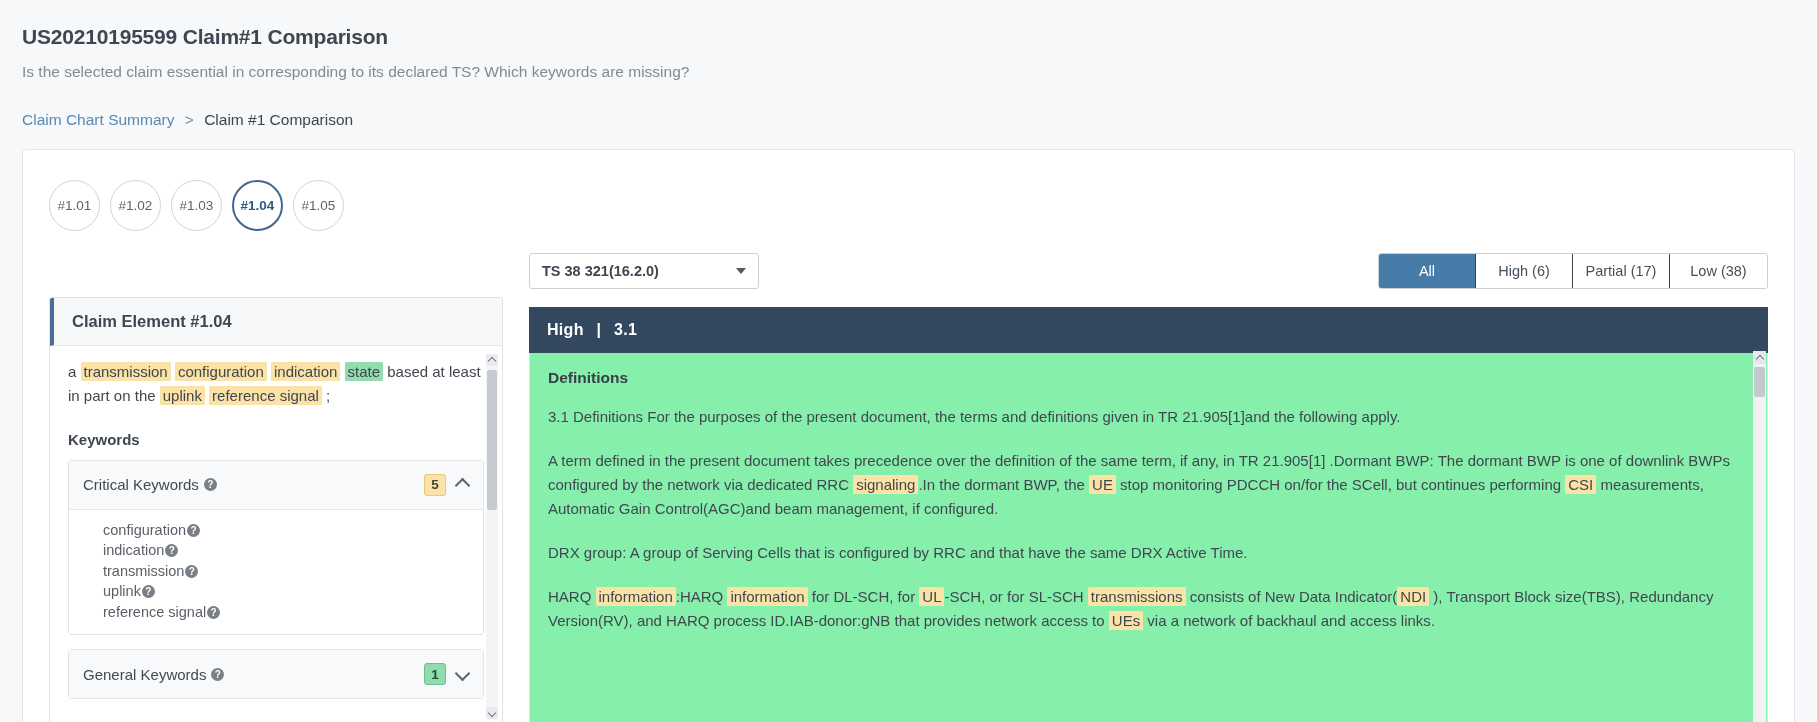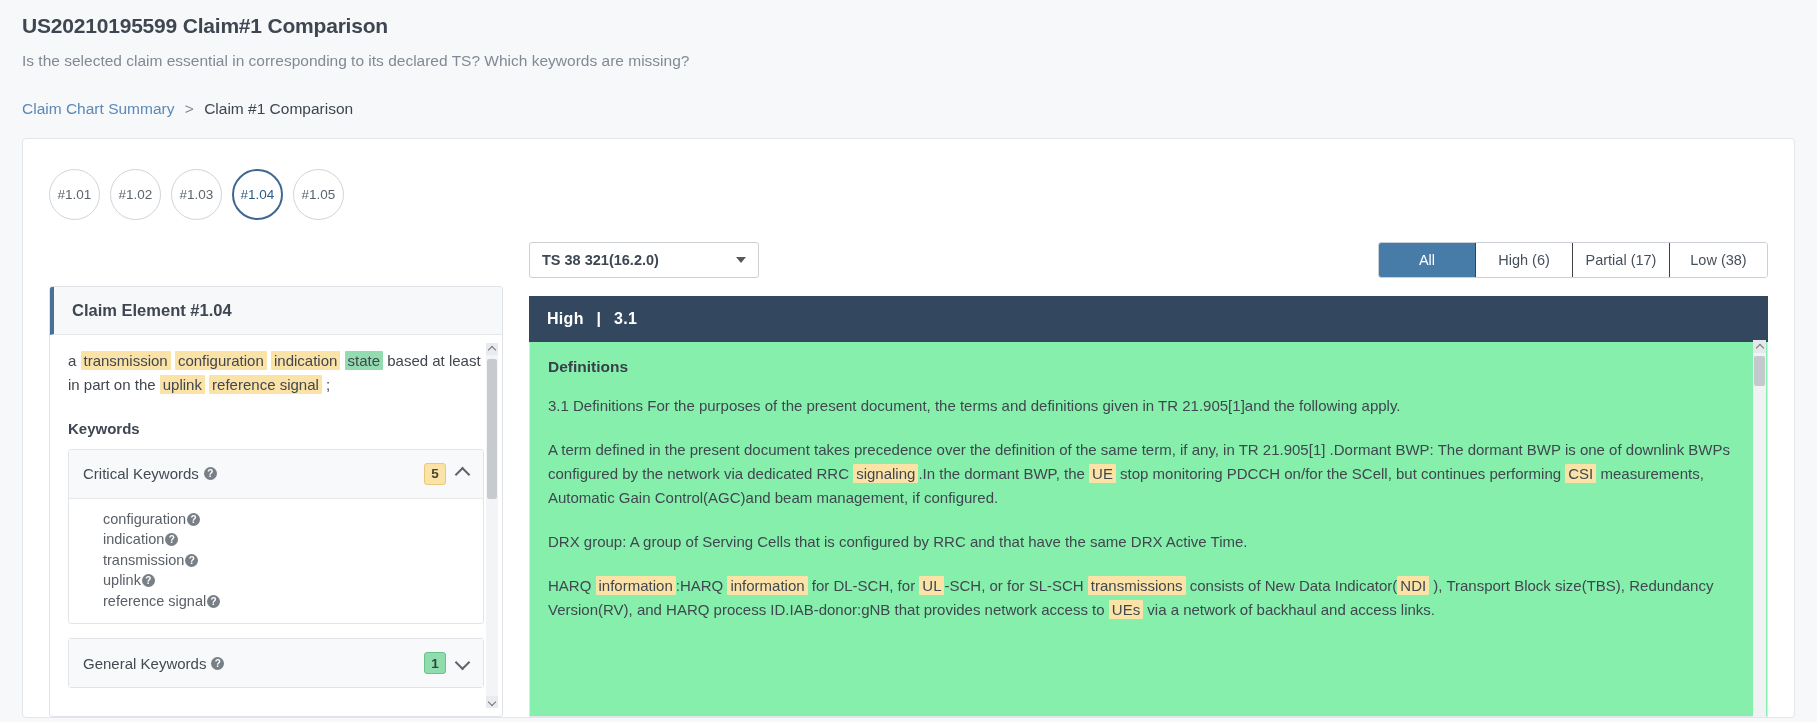--- a/index.html
+++ b/index.html
@@ -9,21 +9,21 @@
     background: #f7f8fa;
     font-family: "Liberation Sans", sans-serif;
     color: #343a40;
     overflow: hidden;
   }
 
   
   .page-head { padding: 14px 22px 0 22px; }
   .page-title {
     font-size: 21px; font-weight: bold; color: #3d4651;
-    letter-spacing: -0.2px; margin: 0 0 14px 0;
+    letter-spacing: -0.2px; margin: 11px 0 14px 0;
   }
   .page-sub {
     font-size: 15.5px; color: #808a96; margin: 0 0 30px 0; font-weight: normal;
   }
   .breadcrumb { font-size: 15.5px; margin: 0 0 20px 0; }
   .crumb-link { color: #5b88b8; text-decoration: none; cursor: pointer; }
   .crumb-sep { color: #7e8894; margin: 0 6px; }
   .crumb-cur { color: #3d4651; }
 
   
@@ -36,21 +36,21 @@
 
   
   .chip-row { display: flex; gap: 10px; margin-bottom: 22px; }
   .chip {
     width: 51px; height: 51px; border-radius: 50%;
     border: 1px solid #cfd4da; background: #fff;
     display: flex; align-items: center; justify-content: center;
     font-size: 13.5px; color: #5c646e; cursor: pointer; flex: none;
   }
   .chip.active {
-    border: 2px solid #40678f; color: #2f5a85; font-weight: normal;
+    border: 2px solid #40678f; color: #2f5a85; font-weight: bold;
   }
 
   
   .cols { display: flex; gap: 26px; flex: 1; min-height: 0; }
   .col-left { width: 454px; flex: none; display: flex; flex-direction: column; margin-top: 44px; }
   .col-right { flex: 1; display: flex; flex-direction: column; min-width: 0; }
 
   
   .claim-panel {
     border: 1px solid #dfe3e7; border-radius: 3px;

